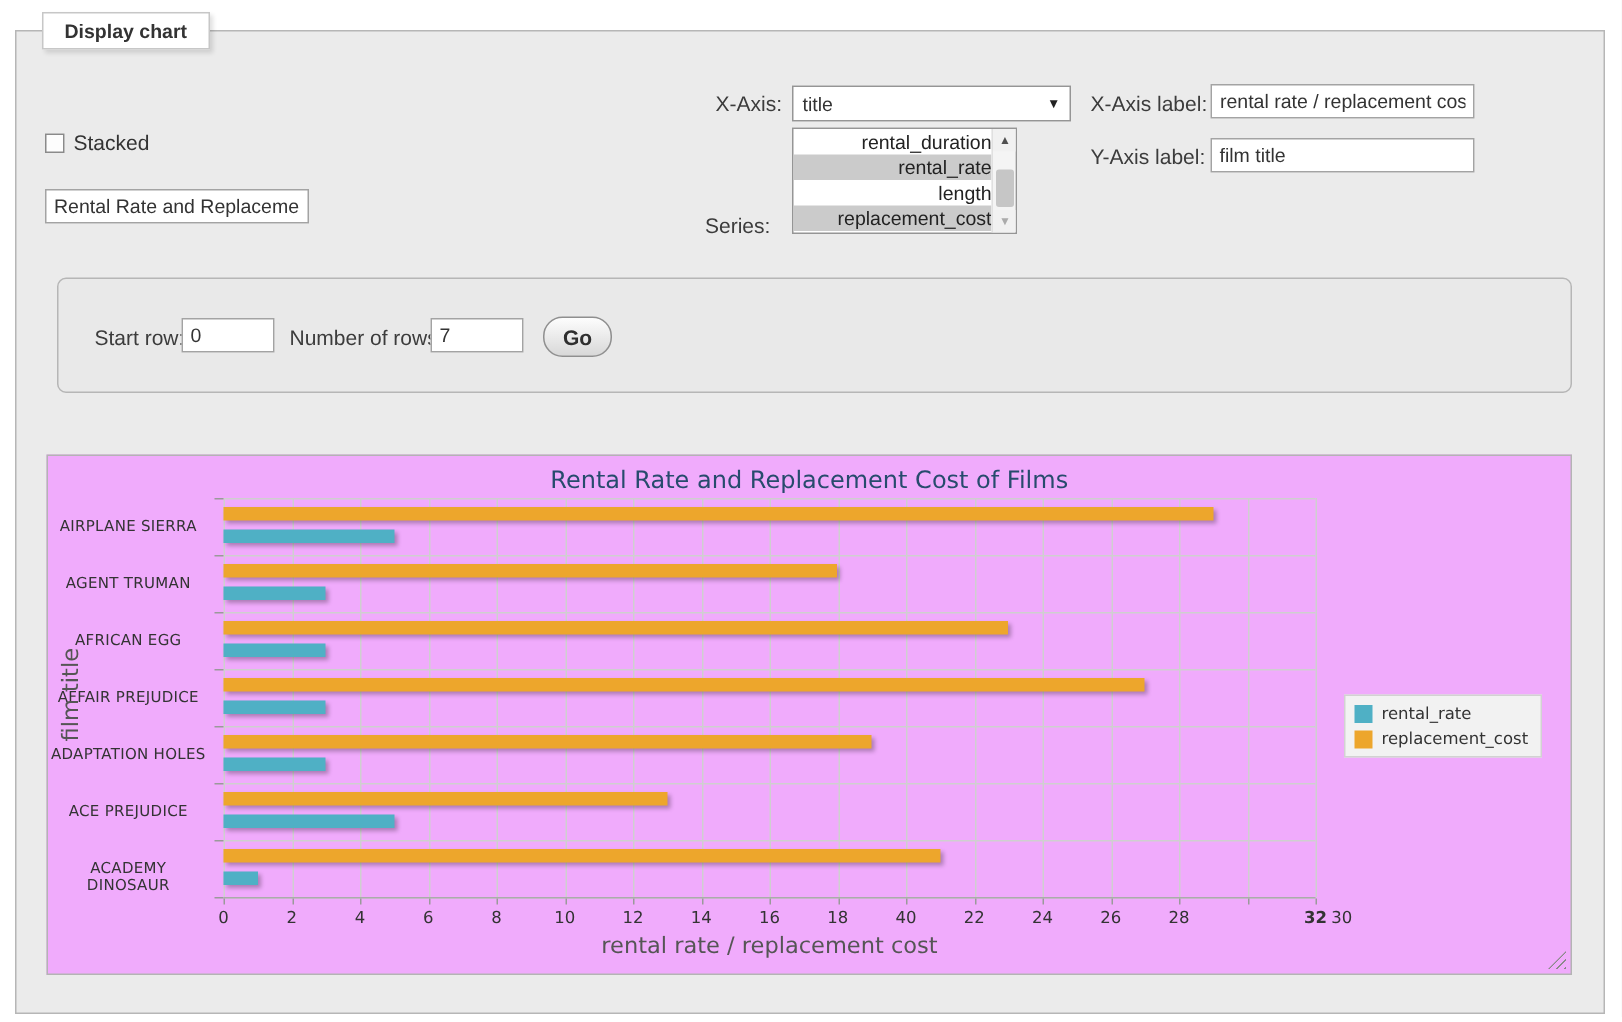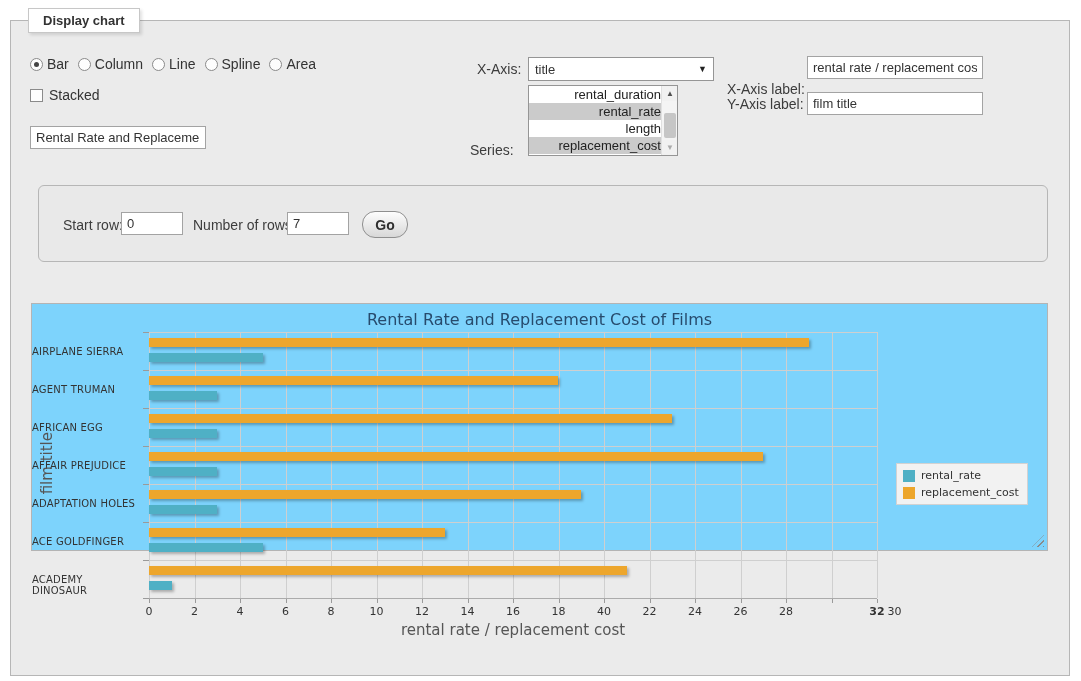--- a/index.html
+++ b/index.html
@@ -56,33 +56,33 @@
   
   .rows-panel { position:absolute; left:38px; top:185px; width:1010px; height:77px;
                 border:1px solid #b6b6b6; border-radius:6px; background:#e9e9e9; }
   .go-btn { position:absolute; left:362px; top:211px; width:46px; height:27px;
             border:1px solid #8f8f8f; border-radius:13px;
             background:linear-gradient(#fdfdfd,#d8d8d8);
             font-size:14px; font-weight:600; color:#2f2f2f;
             display:flex; align-items:center; justify-content:center; }
 
   
-  .chart-box { position:absolute; left:31px; top:303px; width:1017px; height:248px;
-               background:#7dd3fc; border:1px solid #b4b4b4; }
+  .chart-box { position:absolute; left:31px; top:303px; width:1017px; height:347px;
+               background:#f0abfc; border:1px solid #b4b4b4; }
   .chart-title { position:absolute; left:0; top:6px; width:100%; text-align:center;
                  font-family:"DejaVu Sans", sans-serif; font-size:16px; color:#274b6d; }
   .plot { position:absolute; left:117px; top:28px; width:728px; height:266px; }
   .grid-v { position:absolute; top:0; width:1px; height:100%; background:#cfcfcf; }
   .grid-h { position:absolute; left:0; width:100%; height:1px; background:#cfcfcf; }
   .axis-bottom { position:absolute; left:117px; top:294px; width:728px; height:1px;
                  background:#ababab; }
   .x-tick { position:absolute; top:295px; width:1px; height:4px; background:#9a9a9a; }
   .y-tick { position:absolute; left:111px; width:6px; height:1px; background:#9a9a9a; }
   .bar { position:absolute; height:9px; box-shadow:2px 2px 3px rgba(0,0,0,0.28); }
-  .cat-label { position:absolute; left:0; width:107px; text-align:left;
+  .cat-label { position:absolute; left:0; width:107px; text-align:center;
                font-family:"DejaVu Sans", sans-serif; font-size:10px; color:#333;
                letter-spacing:0.2px; }
   .x-tick-label { position:absolute; top:301px; width:30px; margin-left:-15px;
                   text-align:center; font-family:"DejaVu Sans", sans-serif;
                   font-size:11px; color:#333; }
   .x-axis-title { position:absolute; left:117px; top:317px; width:728px;
                   text-align:center; font-family:"DejaVu Sans", sans-serif;
                   font-size:15px; color:#555; }
   .y-axis-title { position:absolute; left:6px; top:128px;
                   writing-mode:vertical-rl; transform:rotate(180deg);
@@ -98,42 +98,20 @@
                    background:repeating-linear-gradient(135deg,#8a8a8a 0 1px,transparent 1px 4px);
                    clip-path:polygon(100% 0,100% 100%,0 100%); }
 </style>
 </head>
 <body>
 
 <div id="page">
   <div class="fieldset"></div>
   <div class="fieldset-legend">Display chart</div>
 
-  <div class="radio-row" id="chart-type-row">
-      <label class="radio-item">
-        <span class="radio checked"></span>
-        <span>Bar</span>
-      </label>
-      <label class="radio-item">
-        <span class="radio"></span>
-        <span>Column</span>
-      </label>
-      <label class="radio-item">
-        <span class="radio"></span>
-        <span>Line</span>
-      </label>
-      <label class="radio-item">
-        <span class="radio"></span>
-        <span>Spline</span>
-      </label>
-      <label class="radio-item">
-        <span class="radio"></span>
-        <span>Area</span>
-      </label>
-    </div>
 
   <div class="check-row">
     <span class="checkbox"></span>
     <span>Stacked</span>
   </div>
 
   <input class="text" style="left: 30px; top: 126px; width: 176px;" value="Rental Rate and Replacemer">
 
   <div class="ctl-label" style="left:477px; top:61px;">X-Axis:</div>
   <div class="dd-select">
@@ -149,21 +127,21 @@
         <div class="list-option">length</div>
         <div class="list-option selected">replacement_cost</div>
       </div>
     <div class="list-scrollbar">
       <div class="sb-btn sb-up">▲</div>
       <div class="sb-thumb"></div>
       <div class="sb-btn sb-down">▼</div>
     </div>
   </div>
 
-  <div class="ctl-label" style="left:727px; top:61px;margin-top:20px;">X-Axis label:</div>
+  <div class="ctl-label" style="left:727px; top:61px;">X-Axis label:</div>
   <input class="text" style="left: 807px; top: 56px; width: 176px;" value="rental rate / replacement cost">
   <div class="ctl-label" style="left:727px; top:96px;">Y-Axis label:</div>
   <input class="text" style="left: 807px; top: 92px; width: 176px;" value="film title">
 
   <div class="rows-panel"></div>
   <div class="ctl-label" style="left:63px; top:217px;">Start row:</div>
   <input class="text" style="left: 121px; top: 212px; width: 62px;" value="0">
   <div class="ctl-label" style="left:193px; top:217px;">Number of rows:</div>
   <input class="text" style="left: 287px; top: 212px; width: 62px;" value="7">
   <div class="go-btn">Go</div>
@@ -210,21 +188,21 @@
         <div class="bar" style="left: 0px; top: 211px; width: 113.522px; background: rgb(79, 176, 197);"></div>
         <div class="bar" style="left: 0px; top: 234px; width: 477.522px; background: rgb(237, 166, 44);"></div>
         <div class="bar" style="left: 0px; top: 249px; width: 22.5225px; background: rgb(79, 176, 197);"></div>
       </div>
     <div id="cat-labels">
         <div class="cat-label" style="top: 42px;">AIRPLANE SIERRA</div>
         <div class="cat-label" style="top: 80px;">AGENT TRUMAN</div>
         <div class="cat-label" style="top: 118px;">AFRICAN EGG</div>
         <div class="cat-label" style="top: 156px;">AFFAIR PREJUDICE</div>
         <div class="cat-label" style="top: 194px;">ADAPTATION HOLES</div>
-        <div class="cat-label" style="top: 232px;">ACE GOLDFINGER</div>
+        <div class="cat-label" style="top: 232px;">ACE PREJUDICE</div>
         <div class="cat-label" style="top: 270px;">ACADEMY DINOSAUR</div>
         <div class="y-tick" style="top: 28px;"></div>
         <div class="y-tick" style="top: 66px;"></div>
         <div class="y-tick" style="top: 104px;"></div>
         <div class="y-tick" style="top: 142px;"></div>
         <div class="y-tick" style="top: 180px;"></div>
         <div class="y-tick" style="top: 218px;"></div>
         <div class="y-tick" style="top: 256px;"></div>
         <div class="y-tick" style="top: 294px;"></div>
       </div>

